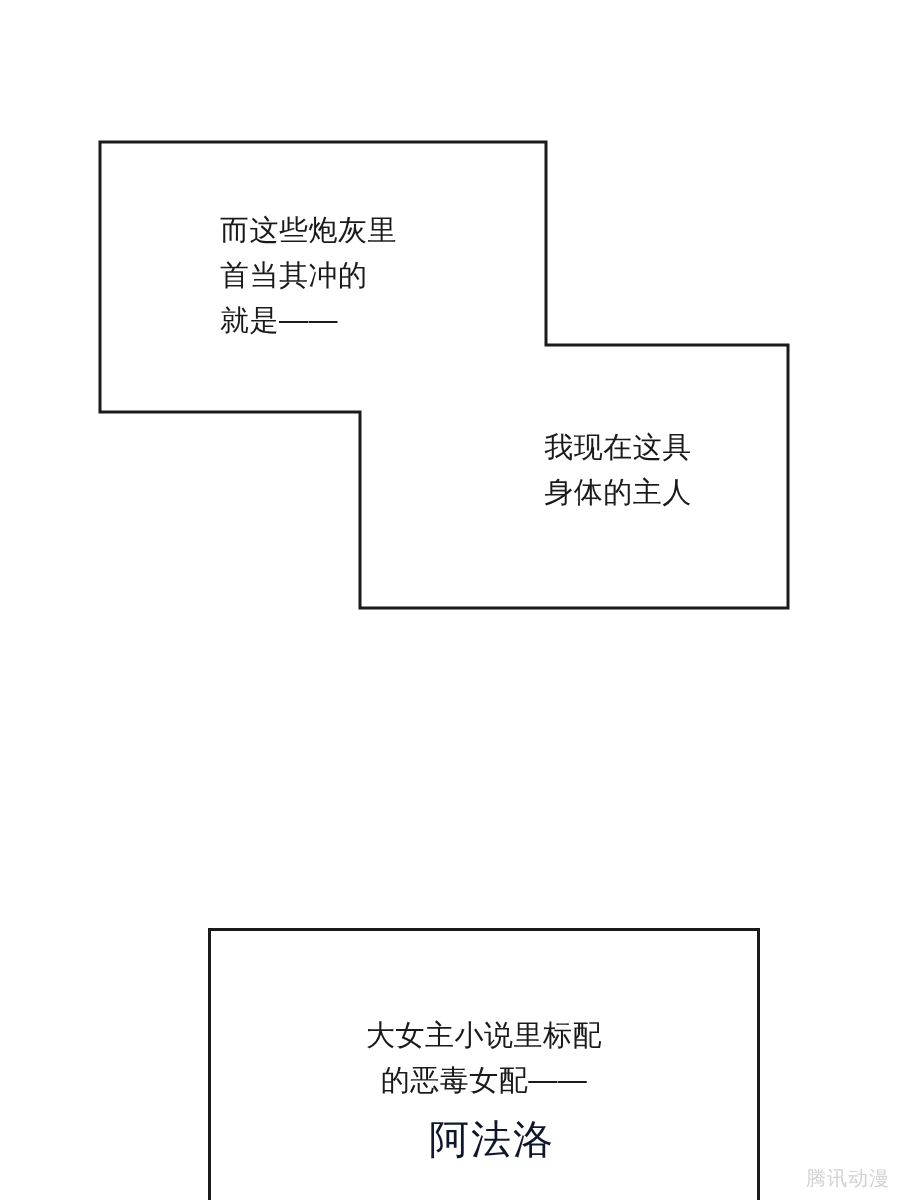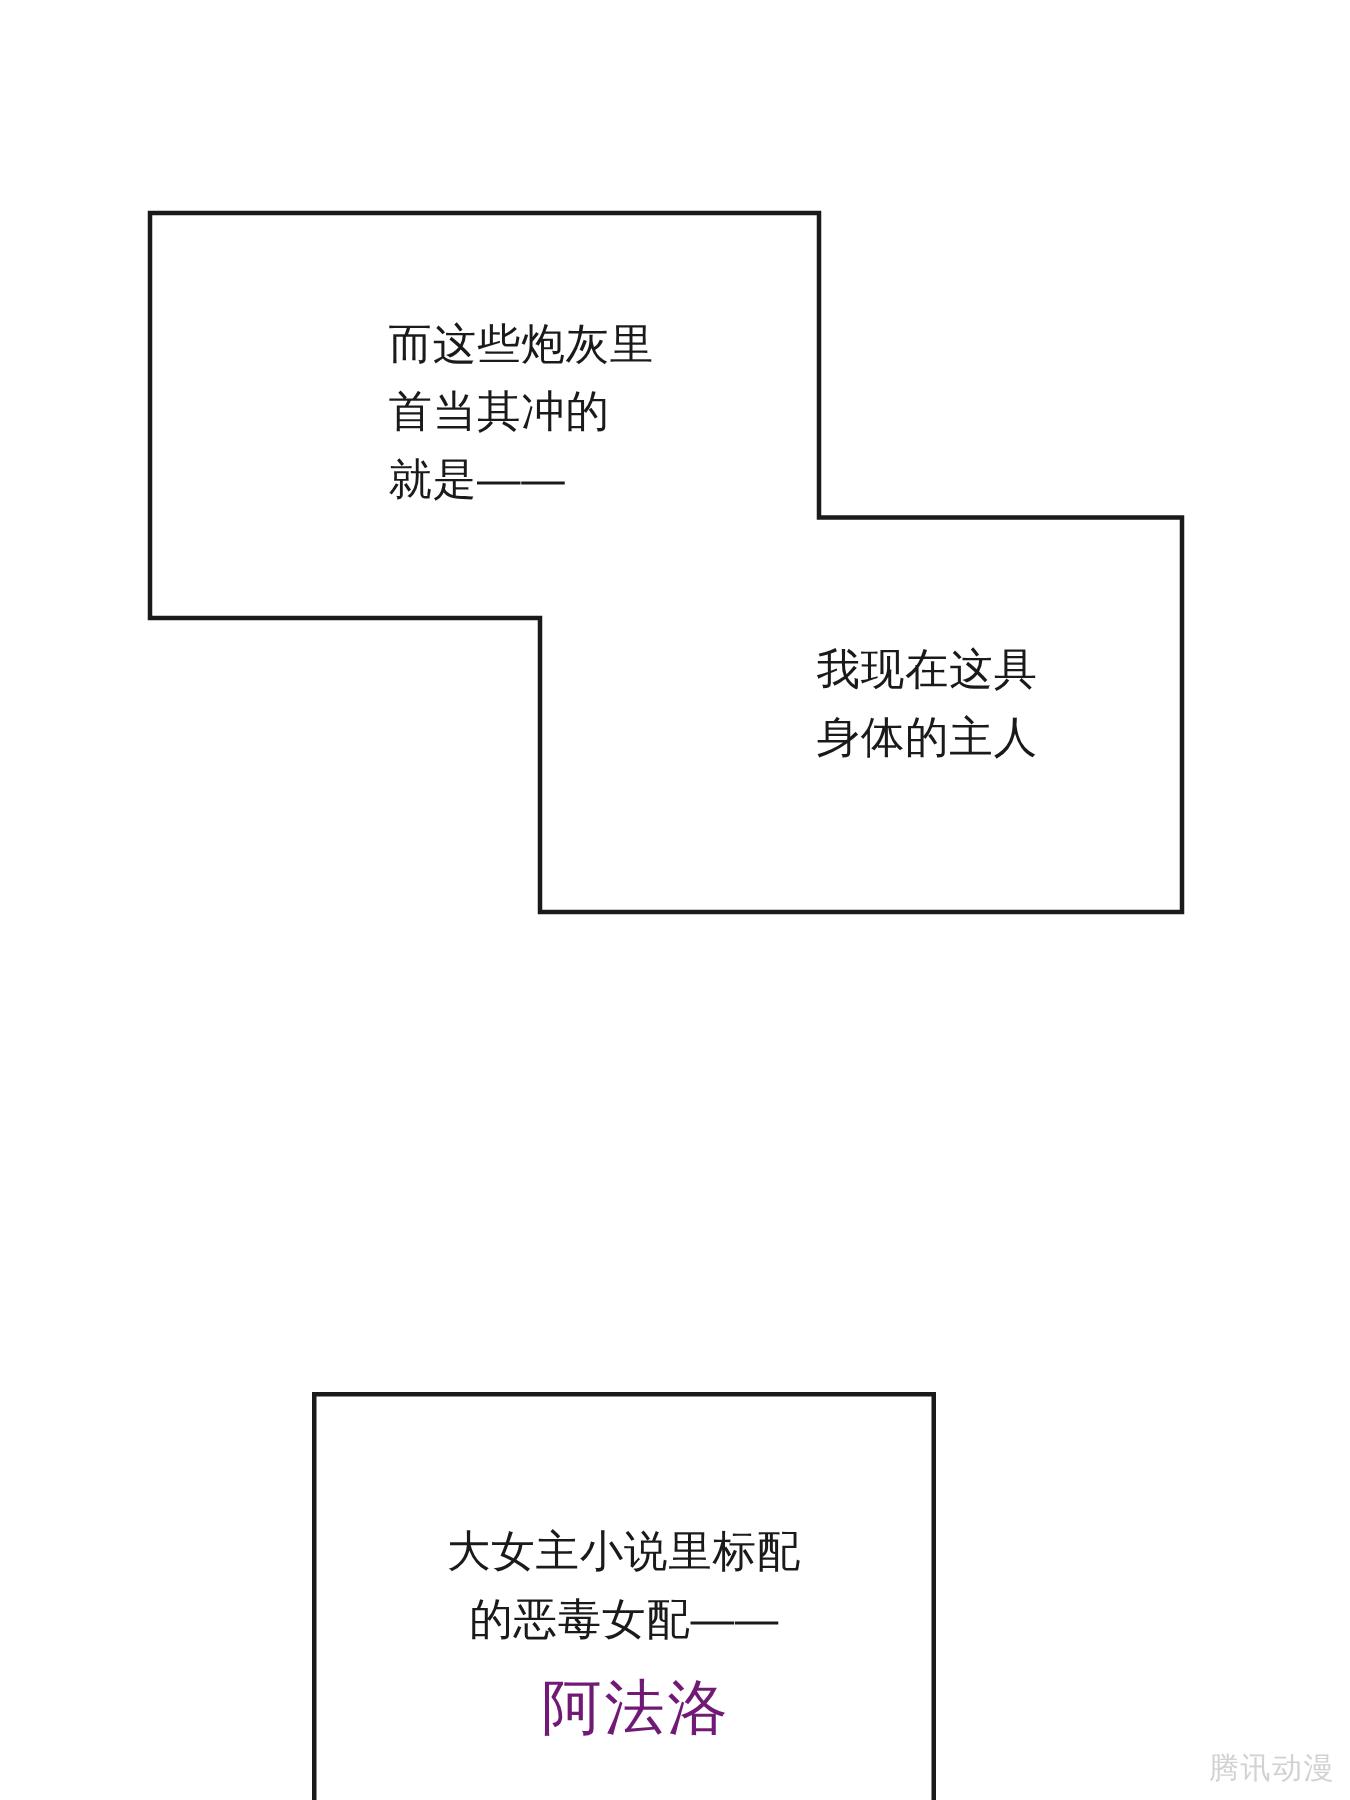--- a/index.html
+++ b/index.html
@@ -40,42 +40,41 @@
   .step-text-top {
     position: absolute;
     left: 122px;
     top: 68px;
     width: 420px;
     font-size: 29px;
     line-height: 1.55;
     color: #1a1a1a;
     letter-spacing: 0.5px;
     white-space: pre-line;
-    margin-left: 39px;
   }
 
   .step-text-bottom {
     position: absolute;
     left: 350px;
     top: 285px;
     width: 340px;
     font-size: 29px;
     line-height: 1.55;
     color: #1a1a1a;
     letter-spacing: 0.5px;
     text-align: center;
     white-space: pre-line;
   }
 
   
   .balloon-rect {
     position: absolute;
     left: 208px;
     top: 928px;
-    width: 416px;
+    width: 552px;
     height: 272px;
     border: 3px solid #1a1a1a;
     border-bottom: none;
     box-sizing: border-box;
     background: #ffffff;
   }
   .rect-inner {
     position: absolute;
     left: 0;
     top: 82px;
@@ -85,21 +84,21 @@
   .rect-line {
     font-size: 29px;
     line-height: 1.55;
     color: #1a1a1a;
     letter-spacing: 0.5px;
     white-space: pre-line;
   }
   .rect-name {
     font-size: 40px;
     line-height: 1.5;
-    color: #701a75;
+    color: #0f172a;
     letter-spacing: 2px;
     margin-top: 6px;
     padding-left: 16px;
   }
 
   
   .watermark {
     position: absolute;
     right: 10px;
     bottom: 8px;

